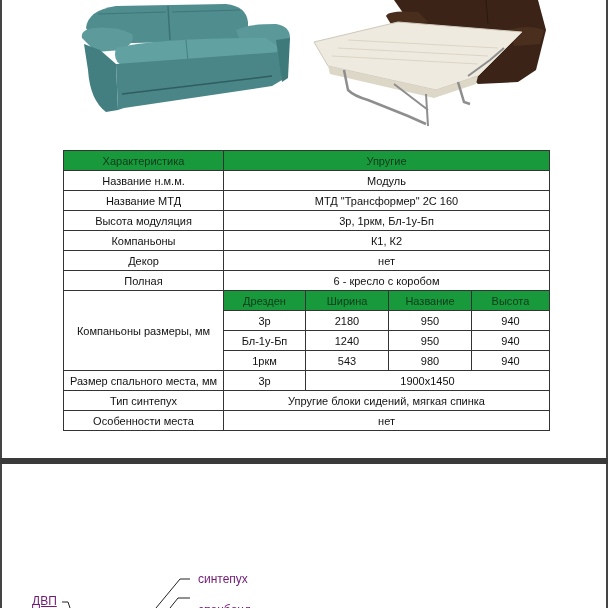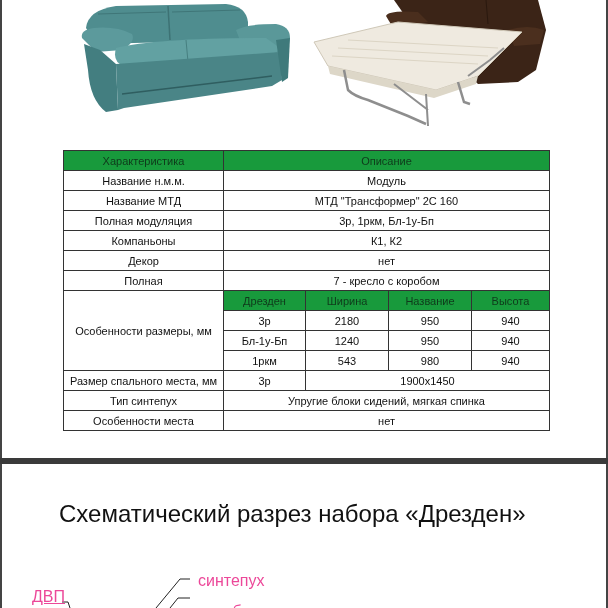--- a/index.html
+++ b/index.html
@@ -12,21 +12,21 @@
     .photo-left { left:74px; top:0; width:220px; height:112px; }
     .photo-right { left:306px; top:0; width:250px; height:130px; }
 
     table.spec { position:absolute; left:61px; top:150px; width:487px; border-collapse:collapse; font-size:11px; color:#111; }
     table.spec td, table.spec th { border:1px solid #333; height:19px; padding:0; text-align:center; font-weight:normal; }
     table.spec th { background:#189a3c; color:#0f3a1b; }
     .c1 { width:159px; }
     .sub th { background:#189a3c; color:#0f3a1b; }
 
     .title2 { position:absolute; left:57px; top:36px; font-size:24px; color:#111; white-space:nowrap; }
-    .lbl { position:absolute; font-size:16px; color:#ec4899; }
+    .lbl { position:absolute; font-size:12px; color:#701a75; }
   </style>
 </head>
 <body>
 
 <div class="page1">
   <div class="photo photo-left">
     <svg width="220" height="112" viewBox="0 0 220 112">
       <path d="M10 28 Q12 10 40 6 L150 4 Q170 6 172 22 L172 40 L20 44 Z" fill="#4f8d8f"></path>
       <path d="M92 6 L94 40" stroke="#3d7274" stroke-width="1.5"></path>
       <path d="M22 14 L90 12 M96 12 L164 10" stroke="#3f7678" stroke-width="1"></path>
@@ -53,48 +53,48 @@
       <path d="M150 82 L156 102 L162 104" stroke="#8e8e8e" stroke-width="2.5" fill="none"></path>
       <path d="M118 94 L120 126 M86 84 L120 110" stroke="#8e8e8e" stroke-width="2" fill="none"></path>
       <path d="M160 76 L182 60 L196 48" stroke="#8e8e8e" stroke-width="2" fill="none"></path>
     </svg>
   </div>
 
   <table class="spec">
     <tbody>
         <tr>
       <th class="c1">Характеристика</th>
-      <th colspan="4">Описание</th>
+      <th colspan="4">Упругие</th>
     </tr>
     <tr>
       <td>Название н.м.м.</td>
       <td colspan="4">Модуль</td>
     </tr>
     <tr>
       <td>Название МТД</td>
       <td colspan="4">МТД "Трансформер" 2С 160</td>
     </tr>
     <tr>
-      <td>Полная модуляция</td>
+      <td>Высота модуляция</td>
       <td colspan="4">3р, 1ркм, Бл-1у-Бп</td>
     </tr>
     <tr>
       <td>Компаньоны</td>
       <td colspan="4">К1, К2</td>
     </tr>
     <tr>
       <td>Декор</td>
       <td colspan="4">нет</td>
     </tr>
     <tr>
       <td>Полная</td>
-      <td colspan="4">7 - кресло с коробом</td>
+      <td colspan="4">6 - кресло с коробом</td>
     </tr>
     <tr class="sub">
-      <td rowspan="4">Особенности размеры, мм</td>
+      <td rowspan="4">Компаньоны размеры, мм</td>
       <th style="width:81px">Дрезден</th>
       <th style="width:82px">Ширина</th>
       <th style="width:82px">Название</th>
       <th>Высота</th>
     </tr>
     <tr>
       <td>3р</td>
       <td>2180</td>
       <td>950</td>
       <td>940</td>
@@ -124,22 +124,21 @@
       <td>Особенности места</td>
       <td colspan="4">нет</td>
     </tr>
   </tbody>
     </table>
 </div>
 
 <div class="sep"></div>
 
 <div class="page2">
-  <div class="title2">Схематический разрез набора «Дрезден»</div>
   <svg style="position:absolute;left:0;top:0" width="604" height="144">
     <path d="M60 138 L66 138 L68 144" stroke="#222" stroke-width="1" fill="none"></path>
     <path d="M188 115 L178 115 L154 144" stroke="#222" stroke-width="1" fill="none"></path>
     <path d="M188 134 L176 134 L168 144" stroke="#222" stroke-width="1" fill="none"></path>
   </svg>
-  <div class="lbl" style="left:30px;top:124px;text-decoration:underline;">ДВП</div>
+  <div class="lbl" style="left:30px;top:130px;text-decoration:underline;">ДВП</div>
   <div class="lbl" style="left:196px;top:108px;">синтепух</div>
   <div class="lbl" style="left:196px;top:139px;">спанбонд</div>
 </div>
 
 </body></html>

